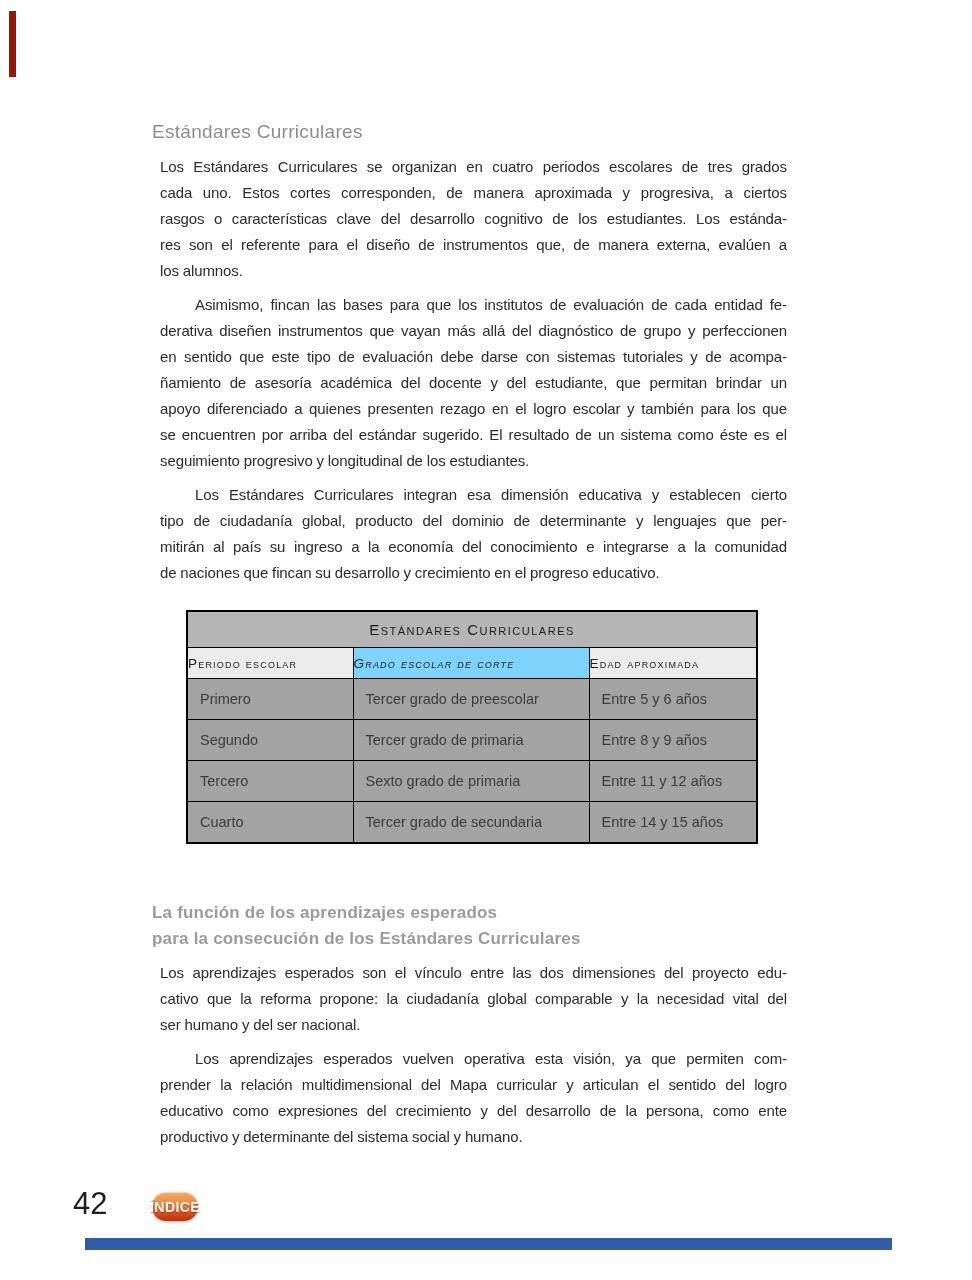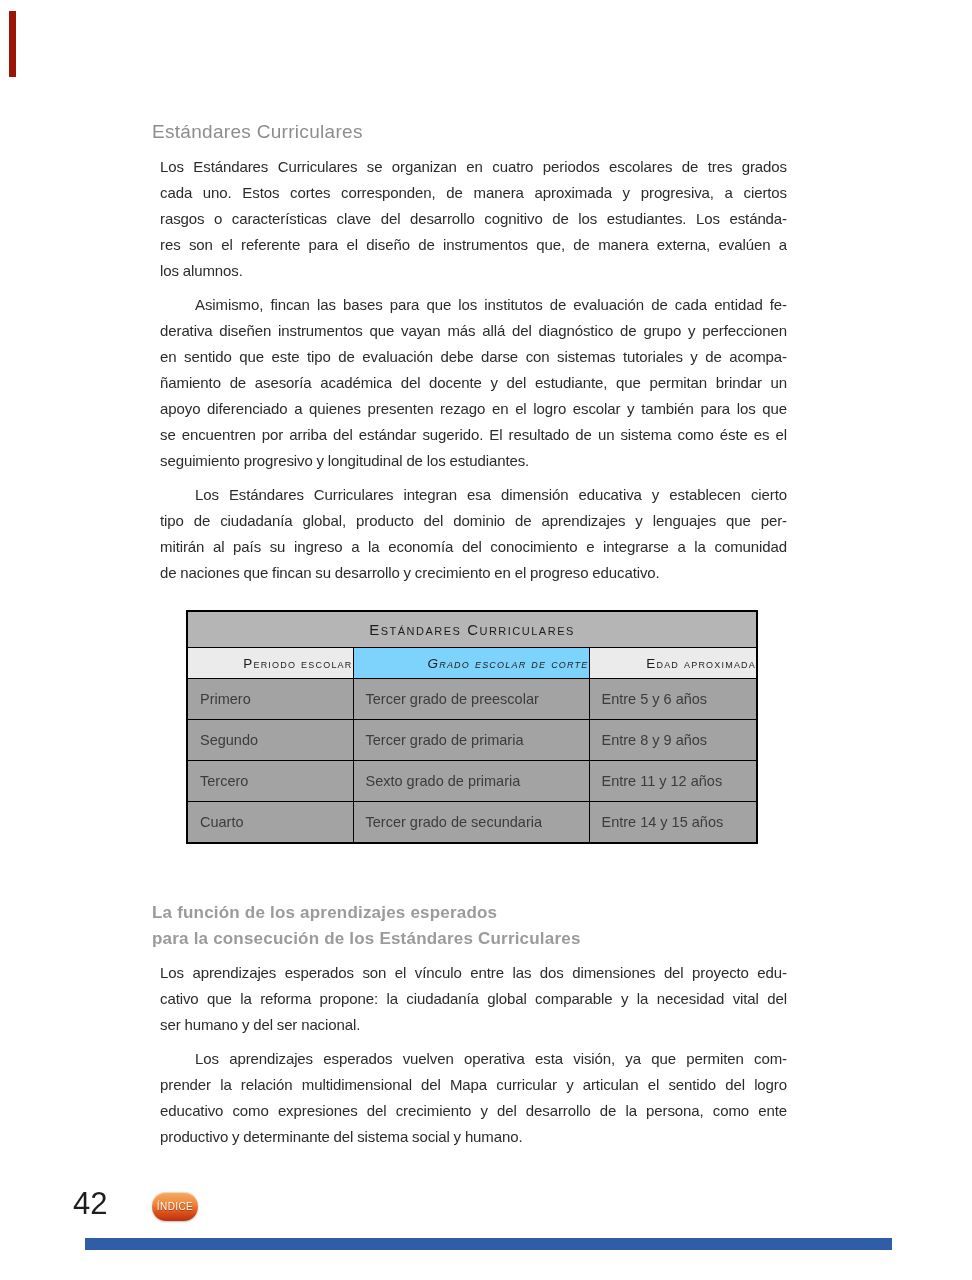--- a/index.html
+++ b/index.html
@@ -29,42 +29,42 @@
     margin: 24px 0 0 34px; border-collapse: collapse; table-layout: fixed;
     width: 570px; border: 2px solid #000;
   }
   table.standards th, table.standards td { border: 1px solid #000; padding: 0; }
   .t-title {
     height: 35px; font-size: 15px; font-weight: 400; font-variant: small-caps;
     letter-spacing: 1.5px; color: #1c1c1c; text-align: center; vertical-align: middle;
   }
   .cols-row th {
     height: 30px; font-size: 13.5px; font-weight: 400; font-variant: small-caps;
-    letter-spacing: 1.2px; color: #1c1c1c; text-align: right; vertical-align: middle;
+    letter-spacing: 1.2px; color: #1c1c1c; text-align: left; vertical-align: middle;
   }
   table.standards td {
     height: 40px; font-size: 14.5px; color: #3c3c3c;
     padding-left: 12px; vertical-align: middle; background: #a3a3a3;
   }
   .subheading {
     margin: 56px 0 7px 0; font-weight: 700; font-size: 17px; line-height: 26px;
     color: #9b9b9b; letter-spacing: 0.2px;
   }
   .subheading .subline { display: block; }
   .page-number {
     position: absolute; left: 73px; top: 1186px; font-size: 31px; color: #1e1e1e;
   }
   .indice-btn {
     position: absolute; left: 152px; top: 1192px; width: 46px; height: 29px;
     border-radius: 14px; display: flex; align-items: center; justify-content: center;
     box-shadow: inset 0 1px 1px rgba(255,255,255,0.55), 0 1px 2px rgba(0,0,0,0.25);
     cursor: pointer; text-decoration: none;
   }
   .indice-btn span {
-    color: #ffffff; font-size: 10px; font-weight: 400; letter-spacing: 0.4px;
+    color: #ffffff; font-size: 14px; font-weight: 700; letter-spacing: 0.4px;
     text-shadow: 0 1px 1px rgba(120,20,0,0.5);
   }
   .footer-bar {
     position: absolute; left: 85px; top: 1238px; width: 807px; height: 12px;
   }
 </style>
 </head>
 <body>
 
 <div class="side-tab" style="background: rgb(155, 20, 8);"></div>
@@ -84,21 +84,21 @@
         <div class="line j ind">Asimismo, fincan las bases para que los institutos de evaluación de cada entidad fe-</div>
         <div class="line j">derativa diseñen instrumentos que vayan más allá del diagnóstico de grupo y perfeccionen</div>
         <div class="line j">en sentido que este tipo de evaluación debe darse con sistemas tutoriales y de acompa-</div>
         <div class="line j">ñamiento de asesoría académica del docente y del estudiante, que permitan brindar un</div>
         <div class="line j">apoyo diferenciado a quienes presenten rezago en el logro escolar y también para los que</div>
         <div class="line j">se encuentren por arriba del estándar sugerido. El resultado de un sistema como éste es el</div>
         <div class="line">seguimiento progresivo y longitudinal de los estudiantes.</div>
       </div>
       <div class="para">
         <div class="line j ind">Los Estándares Curriculares integran esa dimensión educativa y establecen cierto</div>
-        <div class="line j">tipo de ciudadanía global, producto del dominio de aprendizajes y lenguajes que per-</div>
+        <div class="line j">tipo de ciudadanía global, producto del dominio de determinante y lenguajes que per-</div>
         <div class="line j">mitirán al país su ingreso a la economía del conocimiento e integrarse a la comunidad</div>
         <div class="line">de naciones que fincan su desarrollo y crecimiento en el progreso educativo.</div>
       </div>
     </div>
 
   <table class="standards">
     <colgroup>
       <col style="width:166px">
         <col style="width:236px">
         <col style="width:168px">

